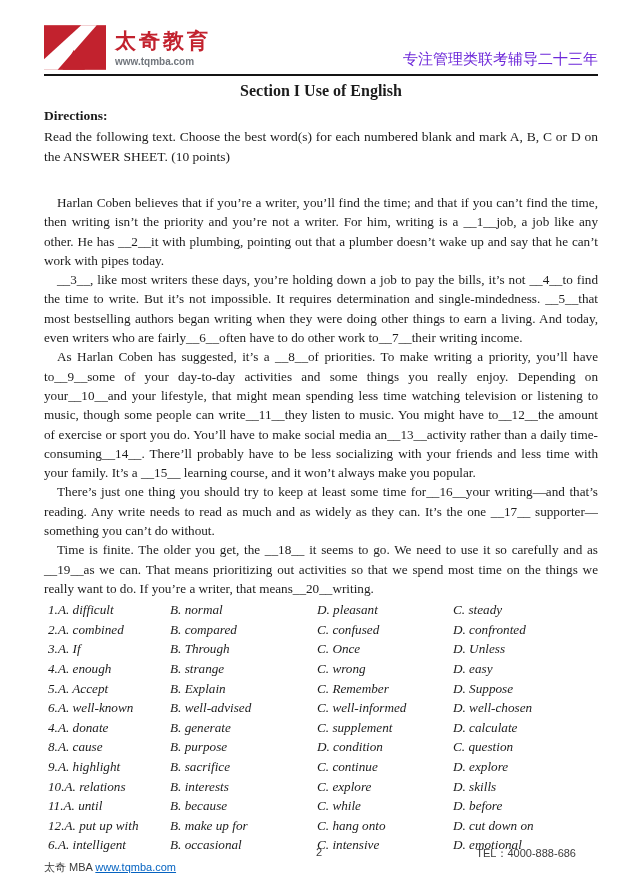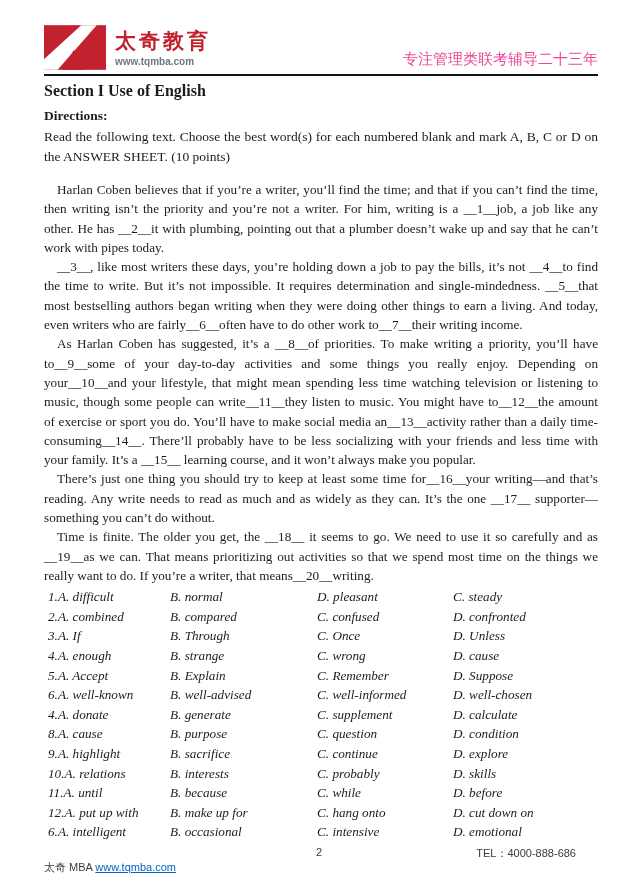--- a/index.html
+++ b/index.html
@@ -23,30 +23,30 @@
   .brand-block { display: flex; flex-direction: column; justify-content: center; }
   .brand-cn {
     font-family: "Liberation Sans", sans-serif;
     font-weight: bold; font-size: 21px; line-height: 24px;
     color: var(--brand, #c2222e); letter-spacing: 3px;
   }
   .brand-url {
     font-family: "Liberation Sans", sans-serif;
     font-weight: bold; font-size: 10px; color: #71767d; margin-top: 3px;
   }
-  .tagline { font-size: 15px; color: #ec4899; padding-bottom: 1px; }
+  .tagline { font-size: 15px; color: #6d28d9; padding-bottom: 1px; }
   .rule { height: 2px; background: #141414; margin-top: 4px; }
 
   
-  .title { text-align: left; font-weight: bold; font-size: 16px; line-height: 19px; margin-top: 5px; }
+  .title { text-align: center; font-weight: bold; font-size: 16px; line-height: 19px; margin-top: 5px; }
   .directions-label { font-weight: bold; font-size: 13.5px; line-height: 19px; margin-top: 6px; }
   .directions-text { font-size: 13.5px; line-height: 19.5px; margin-top: 2px; text-align: justify; }
 
   
-  .passage { margin-top: 14px; }
+  .passage { margin-top: 27px; }
   .para {
     margin: 0; font-size: 13.2px; line-height: 19.3px;
     text-align: justify; text-indent: 13px;
   }
 
   
   .options { margin-top: 2px; margin-left: 4px; }
   .opt-row {
     display: grid;
     grid-template-columns: 122px 147px 136px auto;
@@ -115,21 +115,21 @@
       <div class="opt-row">
         <div class="opt-cell">3.A. If</div>
         <div class="opt-cell">B. Through</div>
         <div class="opt-cell">C. Once</div>
         <div class="opt-cell">D. Unless</div>
       </div>
       <div class="opt-row">
         <div class="opt-cell">4.A. enough</div>
         <div class="opt-cell">B. strange</div>
         <div class="opt-cell">C. wrong</div>
-        <div class="opt-cell">D. cause</div>
+        <div class="opt-cell">D. easy</div>
       </div>
       <div class="opt-row">
         <div class="opt-cell">5.A. Accept</div>
         <div class="opt-cell">B. Explain</div>
         <div class="opt-cell">C. Remember</div>
         <div class="opt-cell">D. Suppose</div>
       </div>
       <div class="opt-row">
         <div class="opt-cell">6.A. well-known</div>
         <div class="opt-cell">B. well-advised</div>
@@ -138,33 +138,33 @@
       </div>
       <div class="opt-row">
         <div class="opt-cell">4.A. donate</div>
         <div class="opt-cell">B. generate</div>
         <div class="opt-cell">C. supplement</div>
         <div class="opt-cell">D. calculate</div>
       </div>
       <div class="opt-row">
         <div class="opt-cell">8.A. cause</div>
         <div class="opt-cell">B. purpose</div>
+        <div class="opt-cell">D. condition</div>
         <div class="opt-cell">C. question</div>
-        <div class="opt-cell">D. condition</div>
       </div>
       <div class="opt-row">
         <div class="opt-cell">9.A. highlight</div>
         <div class="opt-cell">B. sacrifice</div>
         <div class="opt-cell">C. continue</div>
         <div class="opt-cell">D. explore</div>
       </div>
       <div class="opt-row">
         <div class="opt-cell">10.A. relations</div>
         <div class="opt-cell">B. interests</div>
-        <div class="opt-cell">C. probably</div>
+        <div class="opt-cell">C. explore</div>
         <div class="opt-cell">D. skills</div>
       </div>
       <div class="opt-row">
         <div class="opt-cell">11.A. until</div>
         <div class="opt-cell">B. because</div>
         <div class="opt-cell">C. while</div>
         <div class="opt-cell">D. before</div>
       </div>
       <div class="opt-row">
         <div class="opt-cell">12.A. put up with</div>

